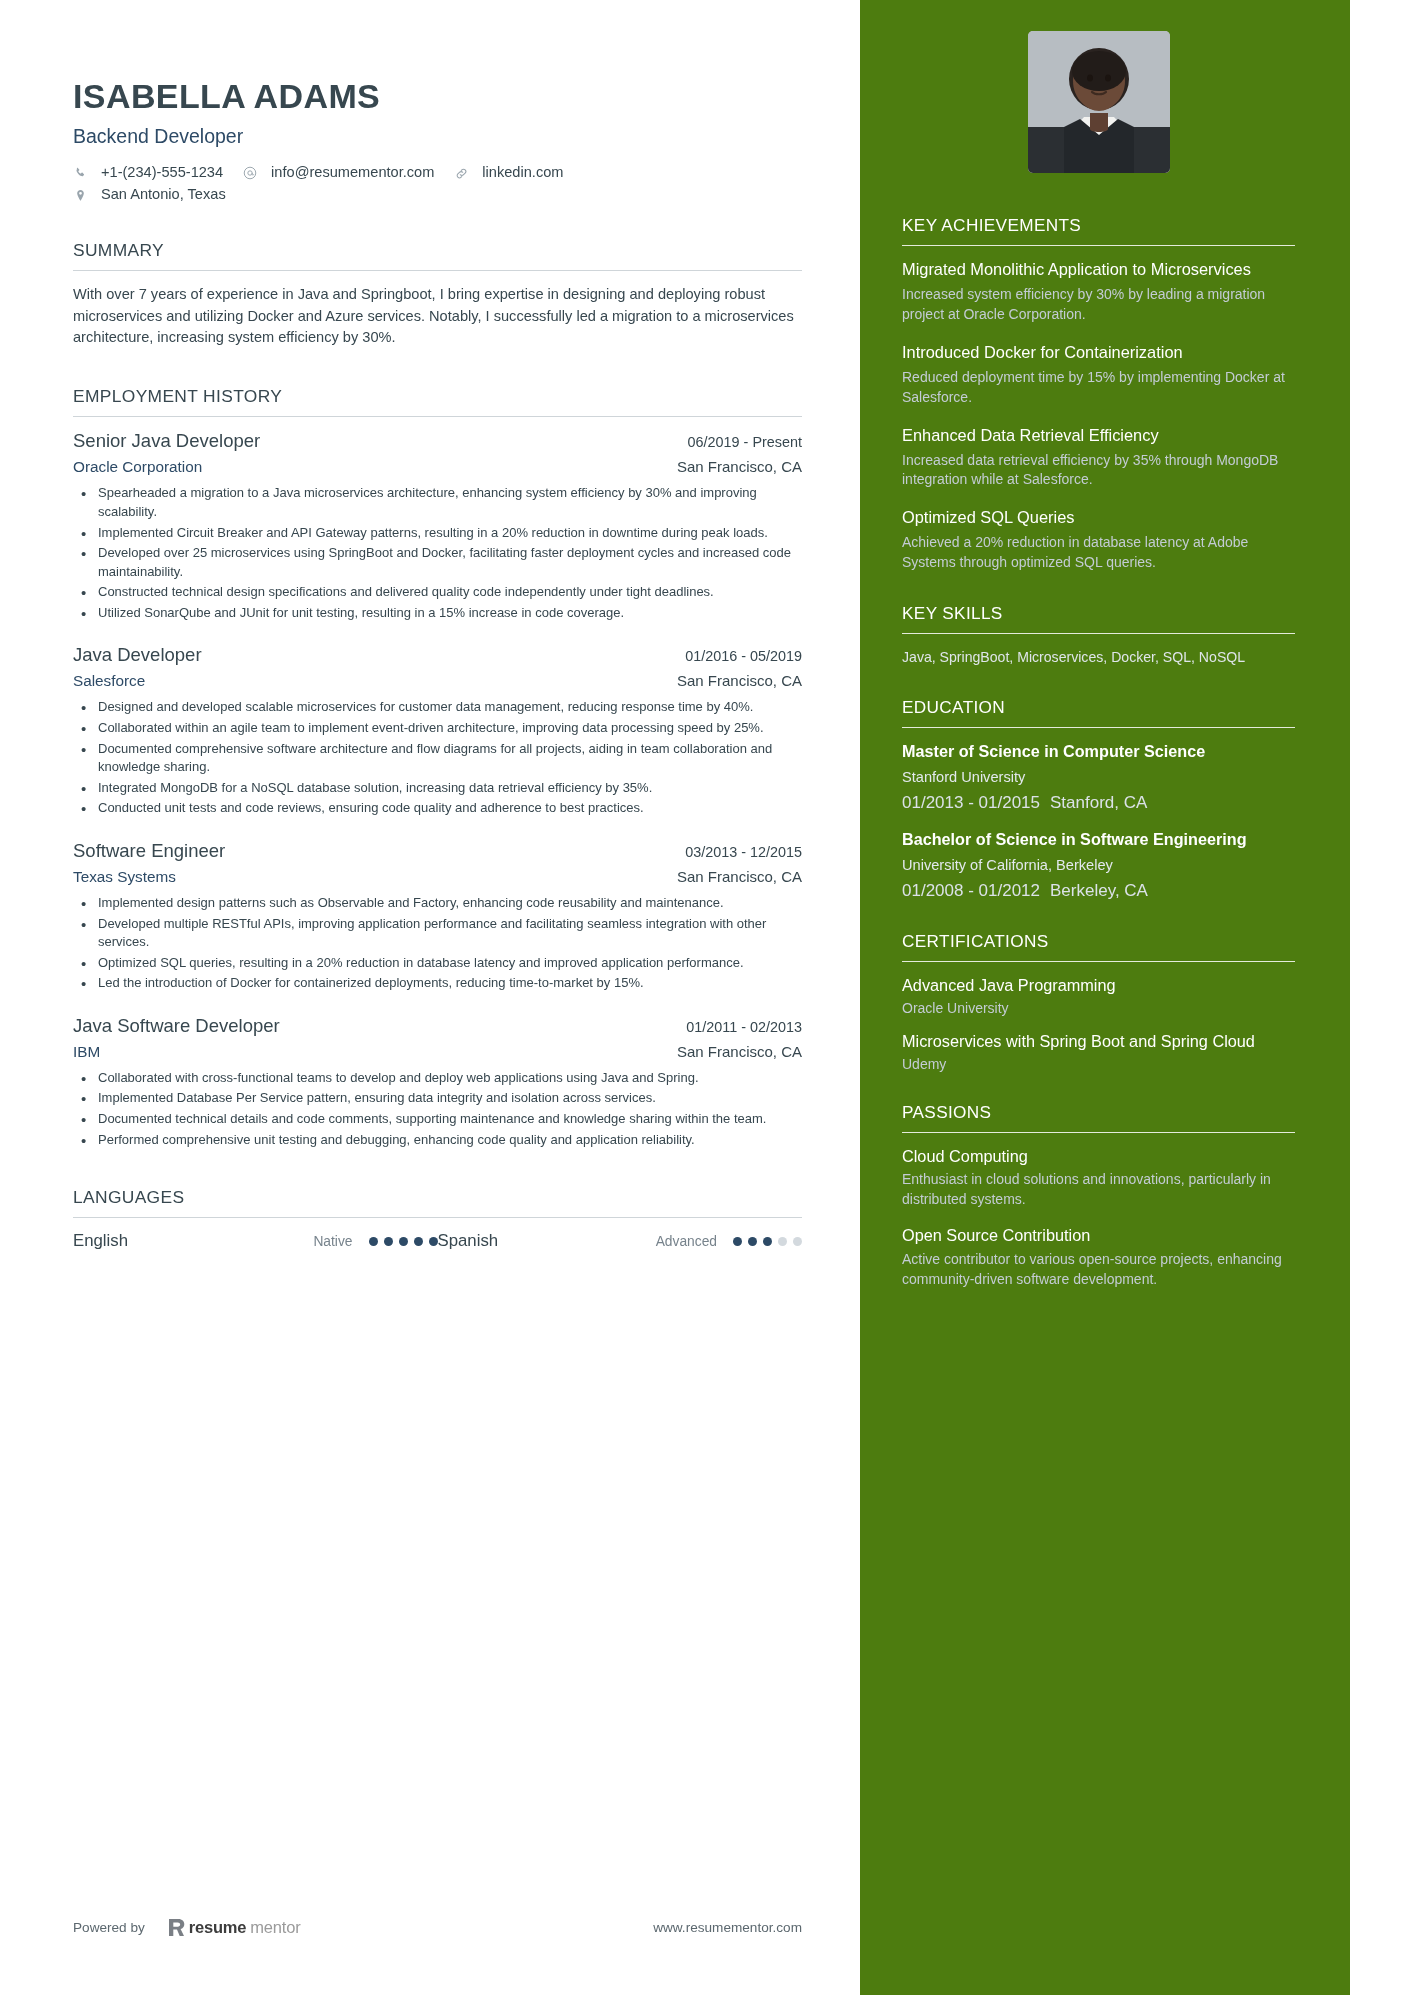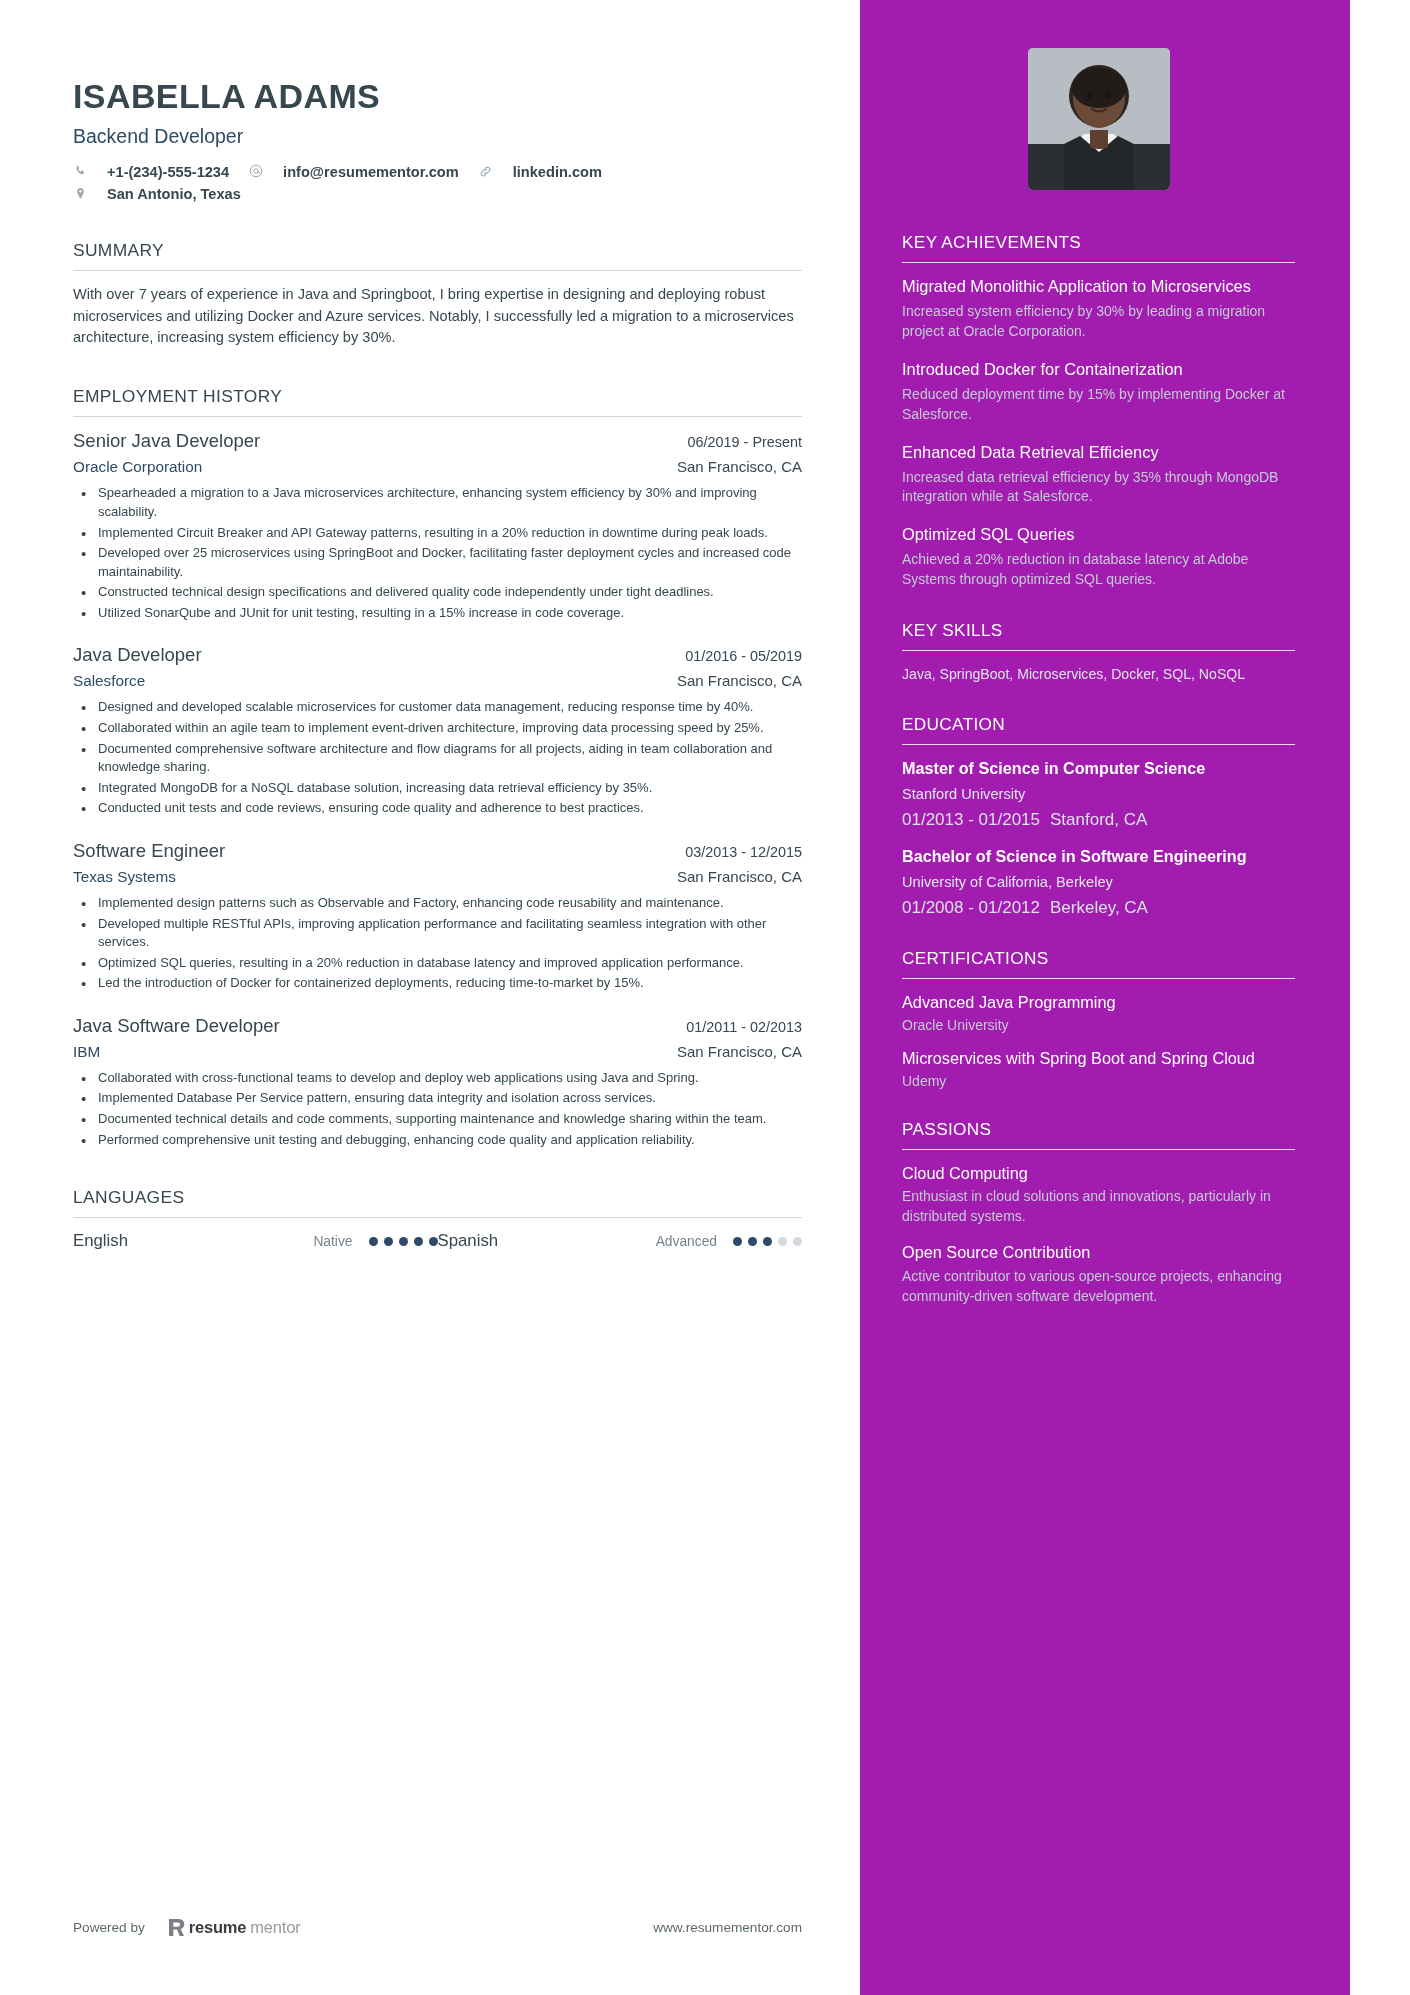--- a/index.html
+++ b/index.html
@@ -48,24 +48,23 @@
     flex-wrap: wrap;
     align-items: center;
     font-size: 14.6px;
     color: #37474f;
     column-gap: 20px;
     row-gap: 3px;
     max-width: 640px;
   }
   .contact-item {
     display: flex;
-    align-items: flex-start;
-    gap: 20px;
+    align-items: flex-end;
+    gap: 14px;
     white-space: nowrap;
-    font-weight: bold;
   }
   .contact-item .ico {
     width: 14px; height: 14px;
     display: inline-flex;
     align-items: center; justify-content: center;
     color: #9aa5ad;
     flex: 0 0 auto;
   }
   .contact-item .ico svg { display: block; }
   .contact-break { flex-basis: 100%; height: 0; }
@@ -196,23 +195,23 @@
     gap: 4px;
     font-size: 16.5px;
   }
   .logo-mark { display: block; }
   .logo-resume { font-weight: bold; color: #3d3d3d; letter-spacing: -0.2px; }
   .logo-mentor { color: #9b9b9b; letter-spacing: -0.2px; }
 
   
   .sidebar {
     width: 490px;
-    background: #a21caf;
+    background: #4d7c0f;
     color: #ffffff;
-    padding: 48px 55px 0 42px;
+    padding: 31px 55px 0 42px;
     position: relative;
   }
 
   .photo-wrap {
     display: flex;
     justify-content: center;
     margin-bottom: 42px;
   }
   .photo {
     width: 142px;

